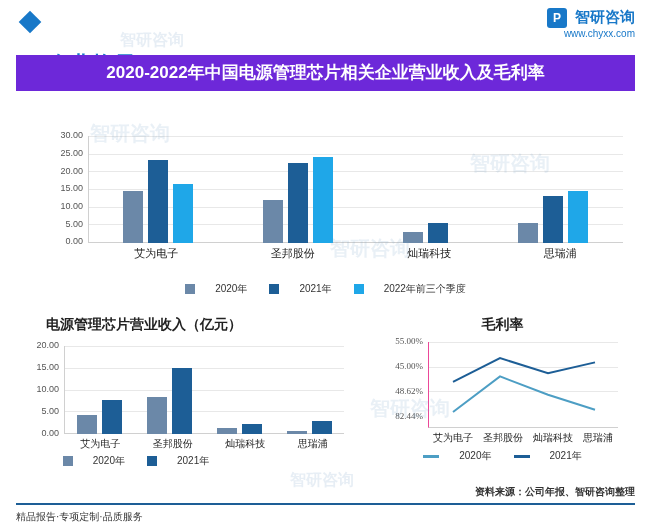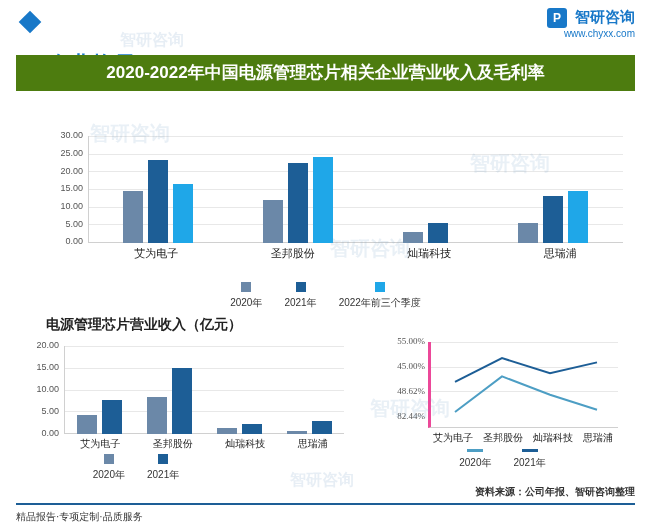--- a/index.html
+++ b/index.html
@@ -34,21 +34,21 @@
     position: absolute; right: 16px; top: 8px;
     font-size: 15px; color: #1878c8; font-weight: bold;
   }
   .hdr-url {
     position: absolute; right: 16px; top: 28px;
     font-size: 10px; color: #1878c8;
   }
   
   .titlebar {
     position: absolute; left: 16px; top: 55px; width: 619px; height: 36px;
-    background: #4d7c0f; color: #ffffff;
+    background: #6d28d9; color: #ffffff;
     font-size: 17px; font-weight: bold; text-align: center; line-height: 36px;
   }
   
   .c1 { position: absolute; left: 16px; top: 96px; width: 619px; height: 212px; }
   .c1-title {
     position: absolute; left: 0; top: 4px; width: 619px; text-align: center;
     font-size: 16px; font-weight: bold; color: #222;
   }
   .c1-plot {
     position: absolute; left: 72px; top: 40px; width: 535px; height: 107px;
@@ -70,21 +70,21 @@
   .b22 { background: #1fa7e8; }
   .c1-xlabels {
     position: absolute; left: 72px; top: 150px; width: 535px;
     display: flex; justify-content: space-around;
     font-size: 11px; color: #222;
   }
   .legend {
     position: absolute; width: 100%; display: flex; justify-content: center;
     gap: 22px; font-size: 10px; color: #333;
   }
-  .lg { display: flex; align-items: center; gap: 4px; flex-direction: column; }
+  .lg { display: flex; align-items: center; gap: 20px; }
   .sw { width: 10px; height: 10px; }
   
   .c2 { position: absolute; left: 16px; top: 316px; width: 350px; height: 155px; }
   .c2-title {
     position: absolute; left: 30px; top: 0; font-size: 14px;
     font-weight: bold; color: #222; font-family: Liberation Mono, monospace;
   }
   .c2-plot {
     position: absolute; left: 48px; top: 30px; width: 280px; height: 88px;
     border-left: 1px solid #d0d0d0; border-bottom: 1px solid #d0d0d0;
@@ -103,21 +103,21 @@
     font-size: 10px; color: #222;
   }
   
   .c3 { position: absolute; left: 370px; top: 316px; width: 265px; height: 155px; }
   .c3-title {
     position: absolute; left: 0; top: 0; width: 265px; text-align: center;
     font-size: 14px; font-weight: bold; color: #222;
   }
   .c3-plot {
     position: absolute; left: 58px; top: 26px; width: 190px; height: 86px;
-    border-left: 3px solid #ec4899; border-bottom: 1px solid #d0d0d0; font-family: Liberation Serif, serif;
+    border-left: 1px solid #ec4899; border-bottom: 1px solid #d0d0d0; font-family: Liberation Serif, serif;
   }
   .ytick3 {
     position: absolute; right: 0; width: 50px; text-align: right;
     font-size: 9px; color: #555;
   }
   .c3-xlabels {
     position: absolute; left: 58px; top: 115px; width: 190px;
     display: flex; justify-content: space-around;
     font-size: 10px; color: #222;
   }
@@ -274,20 +274,21 @@
         <span>2020年</span>
       </div>
     <div class="lg">
         <span class="sw b21"></span>
         <span>2021年</span>
       </div>
   </div>
 </div>
 
 <div class="c3">
+  <div class="c3-title">毛利率</div>
 
   <div class="c3-plot">
     <div class="gline" style="top:0%"></div>
     <div class="gline" style="top:29%"></div>
     <div class="gline" style="top:58%"></div>
     <div class="ytick3" style="top:-6px; left:-56px;">55.00%</div>
     <div class="ytick3" style="top:19px; left:-56px;">45.00%</div>
     <div class="ytick3" style="top:44px; left:-56px;">48.62%</div>
     <div class="ytick3" style="top:69px; left:-56px;">82.44%</div>
 

